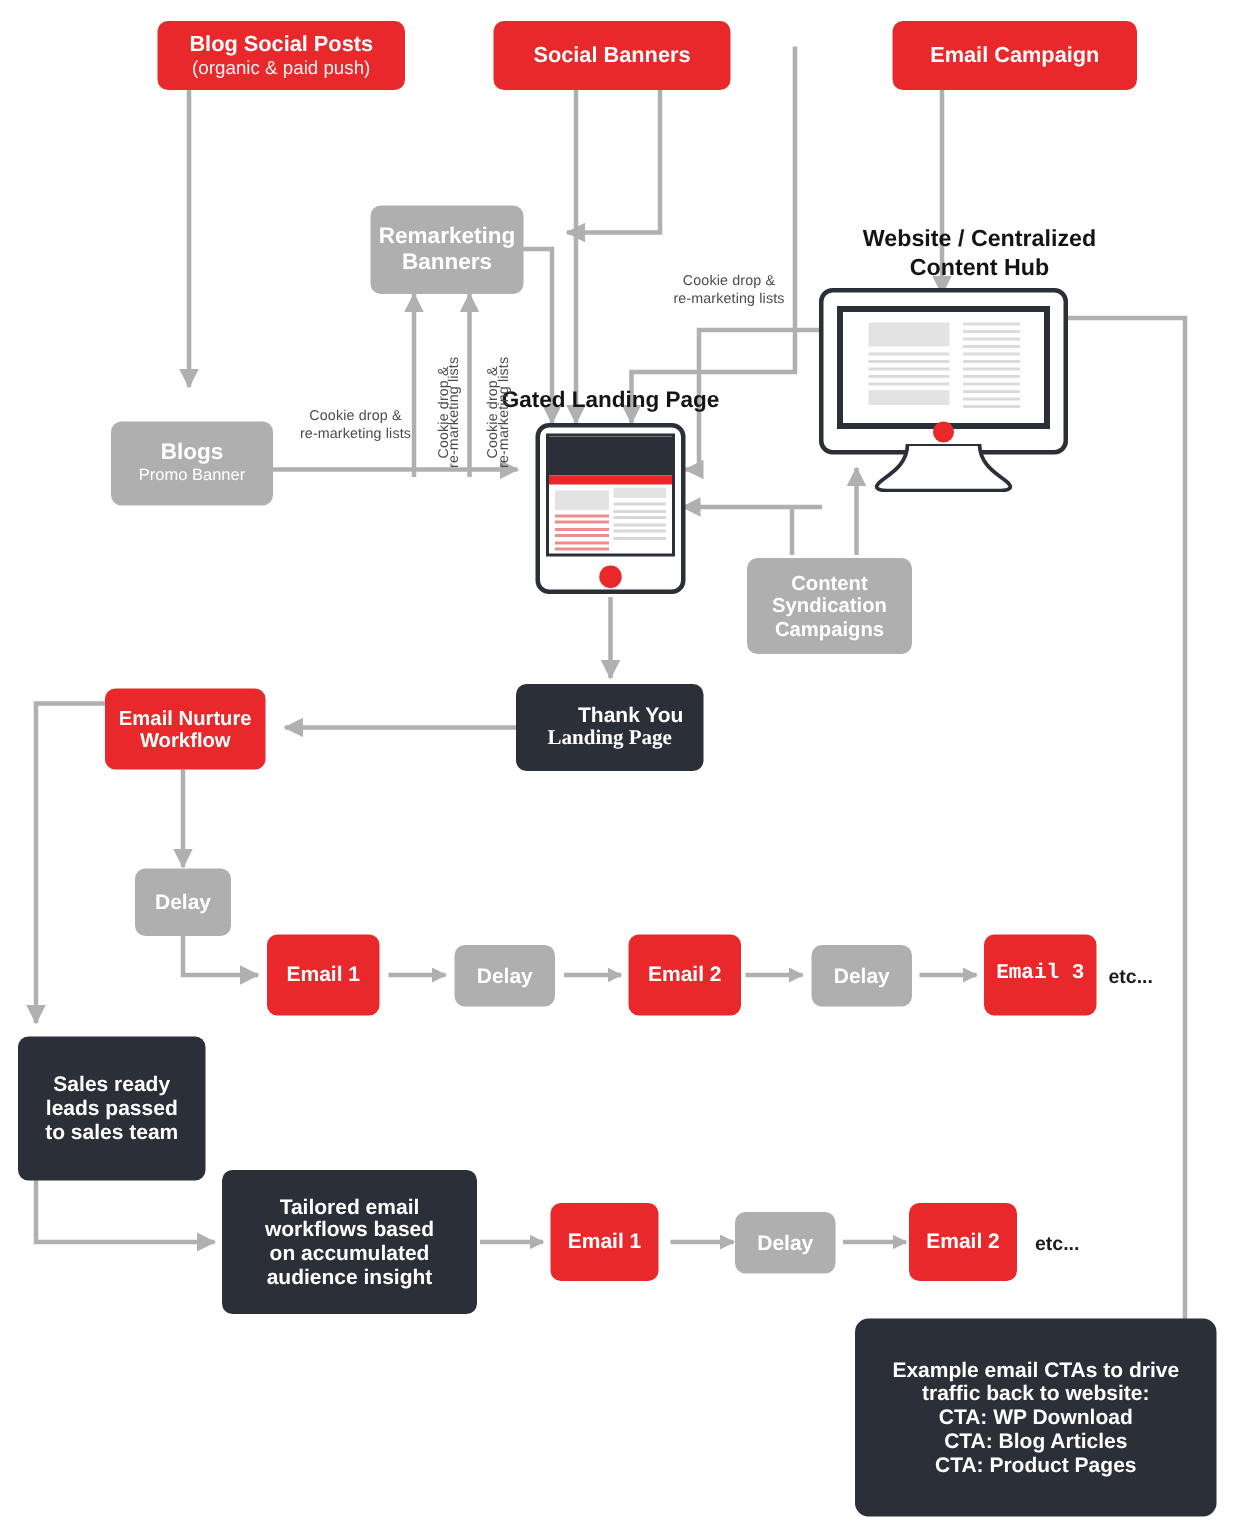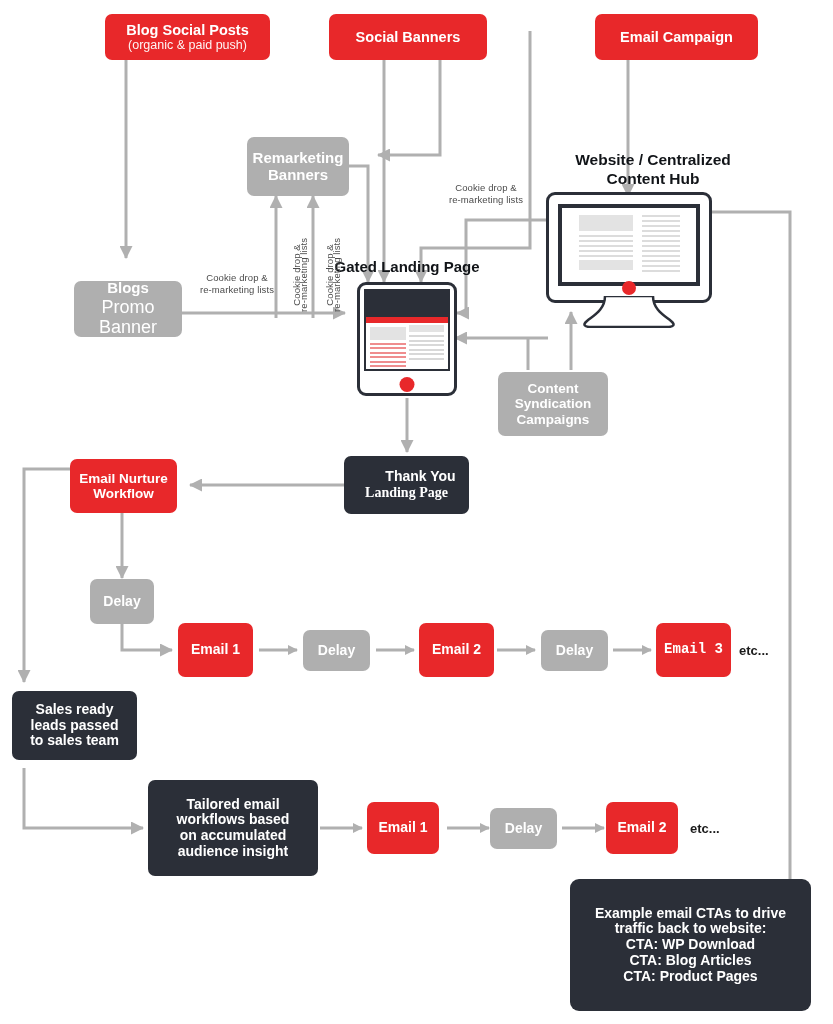--- a/index.html
+++ b/index.html
@@ -127,21 +127,21 @@
     <div class="t-bold" style="font-size:14.5px;">Email Campaign</div>
   </div>
 
   <div class="node gray" style="left:247px;top:137px;width:102px;height:59px;">
     <div class="t-bold" style="font-size:15px;">Remarketing</div>
     <div class="t-bold" style="font-size:15px;">Banners</div>
   </div>
 
   <div class="node gray" style="left:74px;top:281px;width:108px;height:56px;">
     <div class="t-bold" style="font-size:15px;">Blogs</div>
-    <div class="t-light" style="font-size:18px;">Promo Banner</div>
+    <div class="t-light" style="font-size:11px;">Promo Banner</div>
   </div>
 
   <div class="node gray" style="left:498px;top:372px;width:110px;height:64px;">
     <div class="t-bold" style="font-size:13.5px;">Content</div>
     <div class="t-bold" style="font-size:13.5px;">Syndication</div>
     <div class="t-bold" style="font-size:13.5px;">Campaigns</div>
   </div>
 
   <div class="node dark" style="left:344px;top:456px;width:125px;height:58px;">
     <div class="t-bold" style="font-size:14px;margin-left:28px;">Thank You</div>
@@ -172,21 +172,21 @@
   <div class="node gray" style="left:541px;top:630px;width:67px;height:41px;">
     <div class="t-bold" style="font-size:14px;">Delay</div>
   </div>
 
   <div class="node red" style="left:656px;top:623px;width:75px;height:54px;font-family:Liberation Mono, monospace;">
     <div class="t-bold" style="font-size:14px;">Email 3</div>
   </div>
 
   <div class="etc" style="left:739px;top:643px;">etc...</div>
 
-  <div class="node dark" style="left:12px;top:691px;width:125px;height:69px;">
+  <div class="node dark" style="left:12px;top:691px;width:125px;height:96px;">
     <div class="t-bold" style="font-size:14px;">Sales ready</div>
     <div class="t-bold" style="font-size:14px;">leads passed</div>
     <div class="t-bold" style="font-size:14px;">to sales team</div>
   </div>
 
   <div class="node dark" style="left:148px;top:780px;width:170px;height:96px;">
     <div class="t-bold" style="font-size:14px;">Tailored email</div>
     <div class="t-bold" style="font-size:14px;">workflows based</div>
     <div class="t-bold" style="font-size:14px;">on accumulated</div>
     <div class="t-bold" style="font-size:14px;">audience insight</div>

